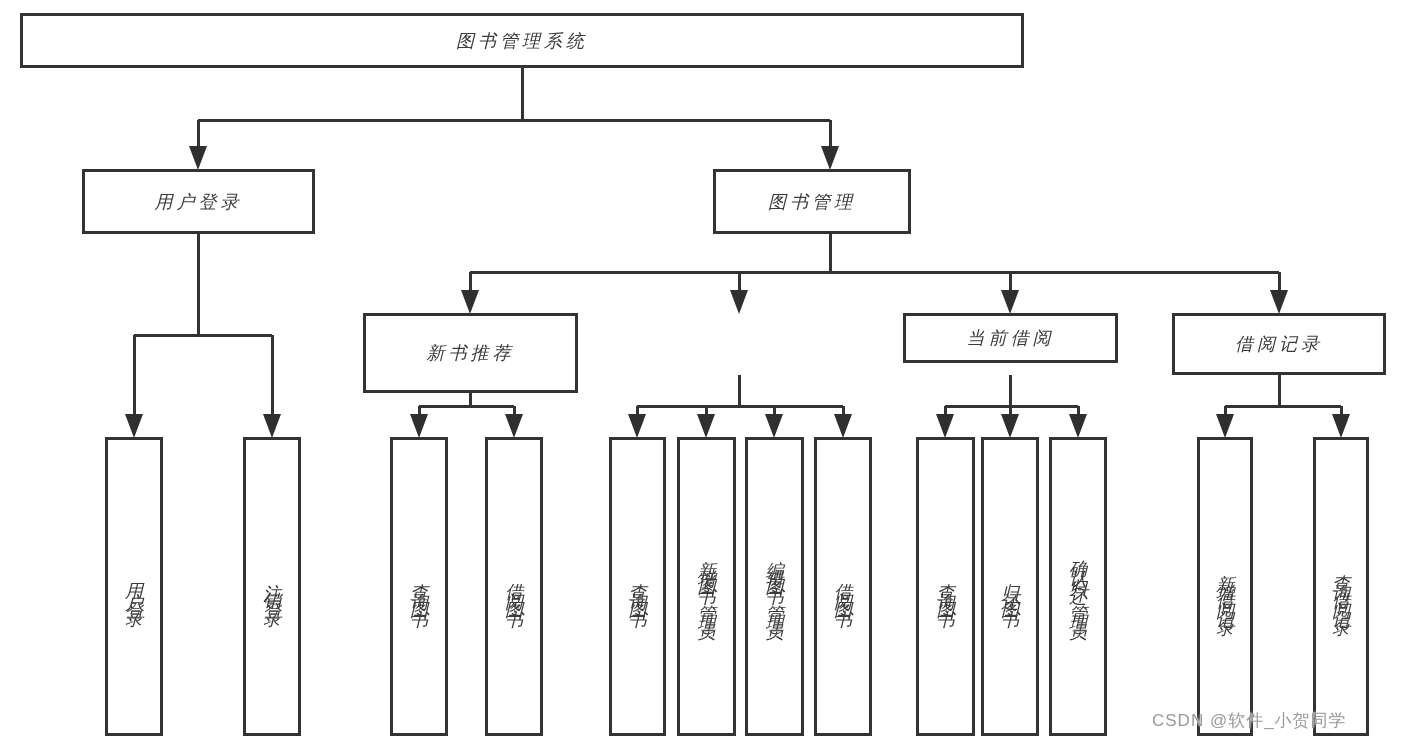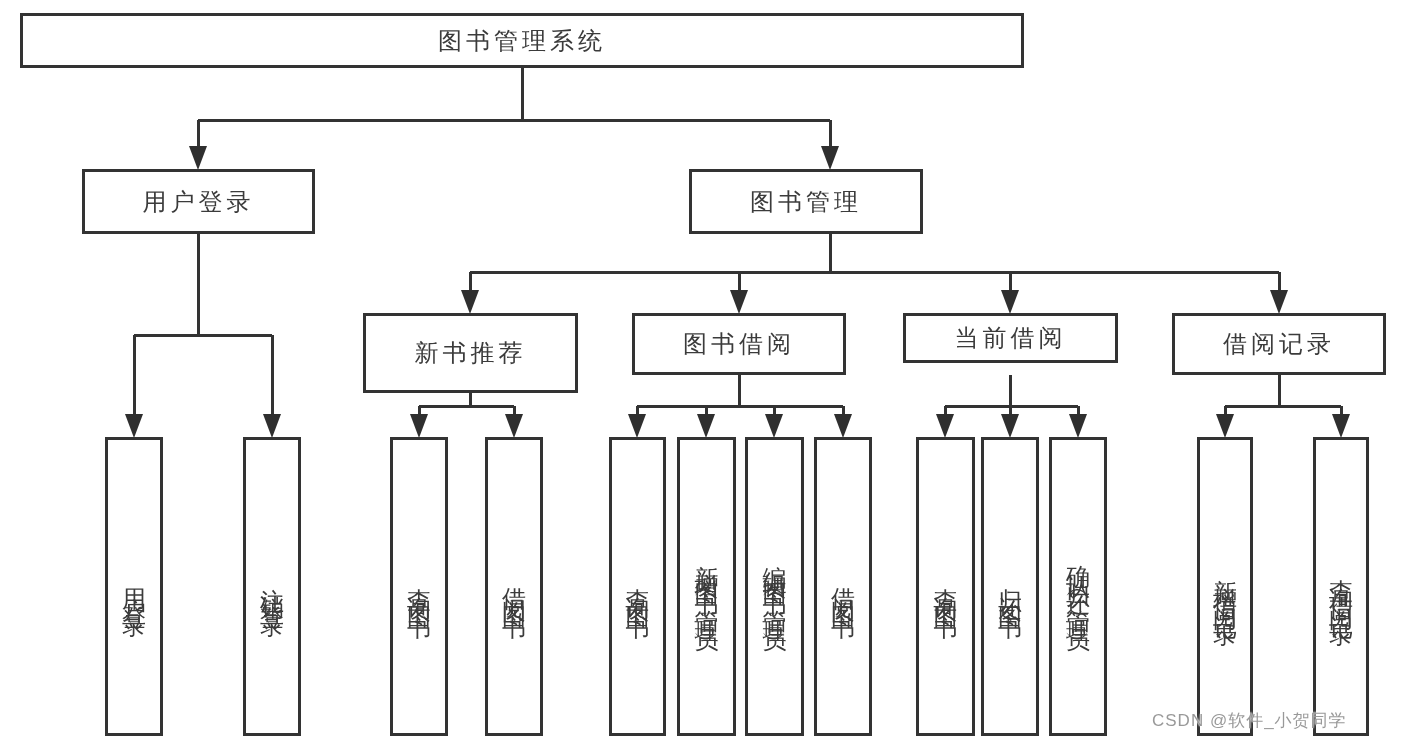--- a/index.html
+++ b/index.html
@@ -16,23 +16,24 @@
     box-sizing:border-box;
     border:3px solid #333333;
     background:#ffffff;
     display:flex;
     align-items:center;
     justify-content:center;
     color:#3b3b3b;
     z-index:2;
   }
   .box .lbl{
-    font-size:24px;
+    font-size:18px;
     letter-spacing:4px;
     white-space:nowrap;
+    font-style:italic;
   }
   .box.v .lbl{
     writing-mode:vertical-rl;
     letter-spacing:9px;
     line-height:1;
     white-space:normal;
   }
   .watermark{
     position:absolute;
     left:1152px;top:709px;
@@ -89,29 +90,26 @@
     </g>
   </svg>
 
   <div class="box" style="left:20px;top:13px;width:1004px;height:55px">
     <span class="lbl">图书管理系统</span>
   </div>
 
   <div class="box" style="left:82px;top:169px;width:233px;height:65px">
     <span class="lbl">用户登录</span>
   </div>
-  <div class="box" style="left:689px;top:169px;width:234px;height:65px">
+  <div class="box" style="left:713px;top:169px;width:198px;height:65px">
     <span class="lbl">图书管理</span>
   </div>
 
   <div class="box" style="left:363px;top:313px;width:215px;height:80px">
     <span class="lbl">新书推荐</span>
-  </div>
-  <div class="box" style="left:632px;top:313px;width:214px;height:62px">
-    <span class="lbl">图书借阅</span>
   </div>
   <div class="box" style="left:903px;top:313px;width:215px;height:50px">
     <span class="lbl">当前借阅</span>
   </div>
   <div class="box" style="left:1172px;top:313px;width:214px;height:62px">
     <span class="lbl">借阅记录</span>
   </div>
 
   <div class="box v" style="left:105px;top:437px;width:58px;height:299px">
     <span class="lbl">用户登录</span>

